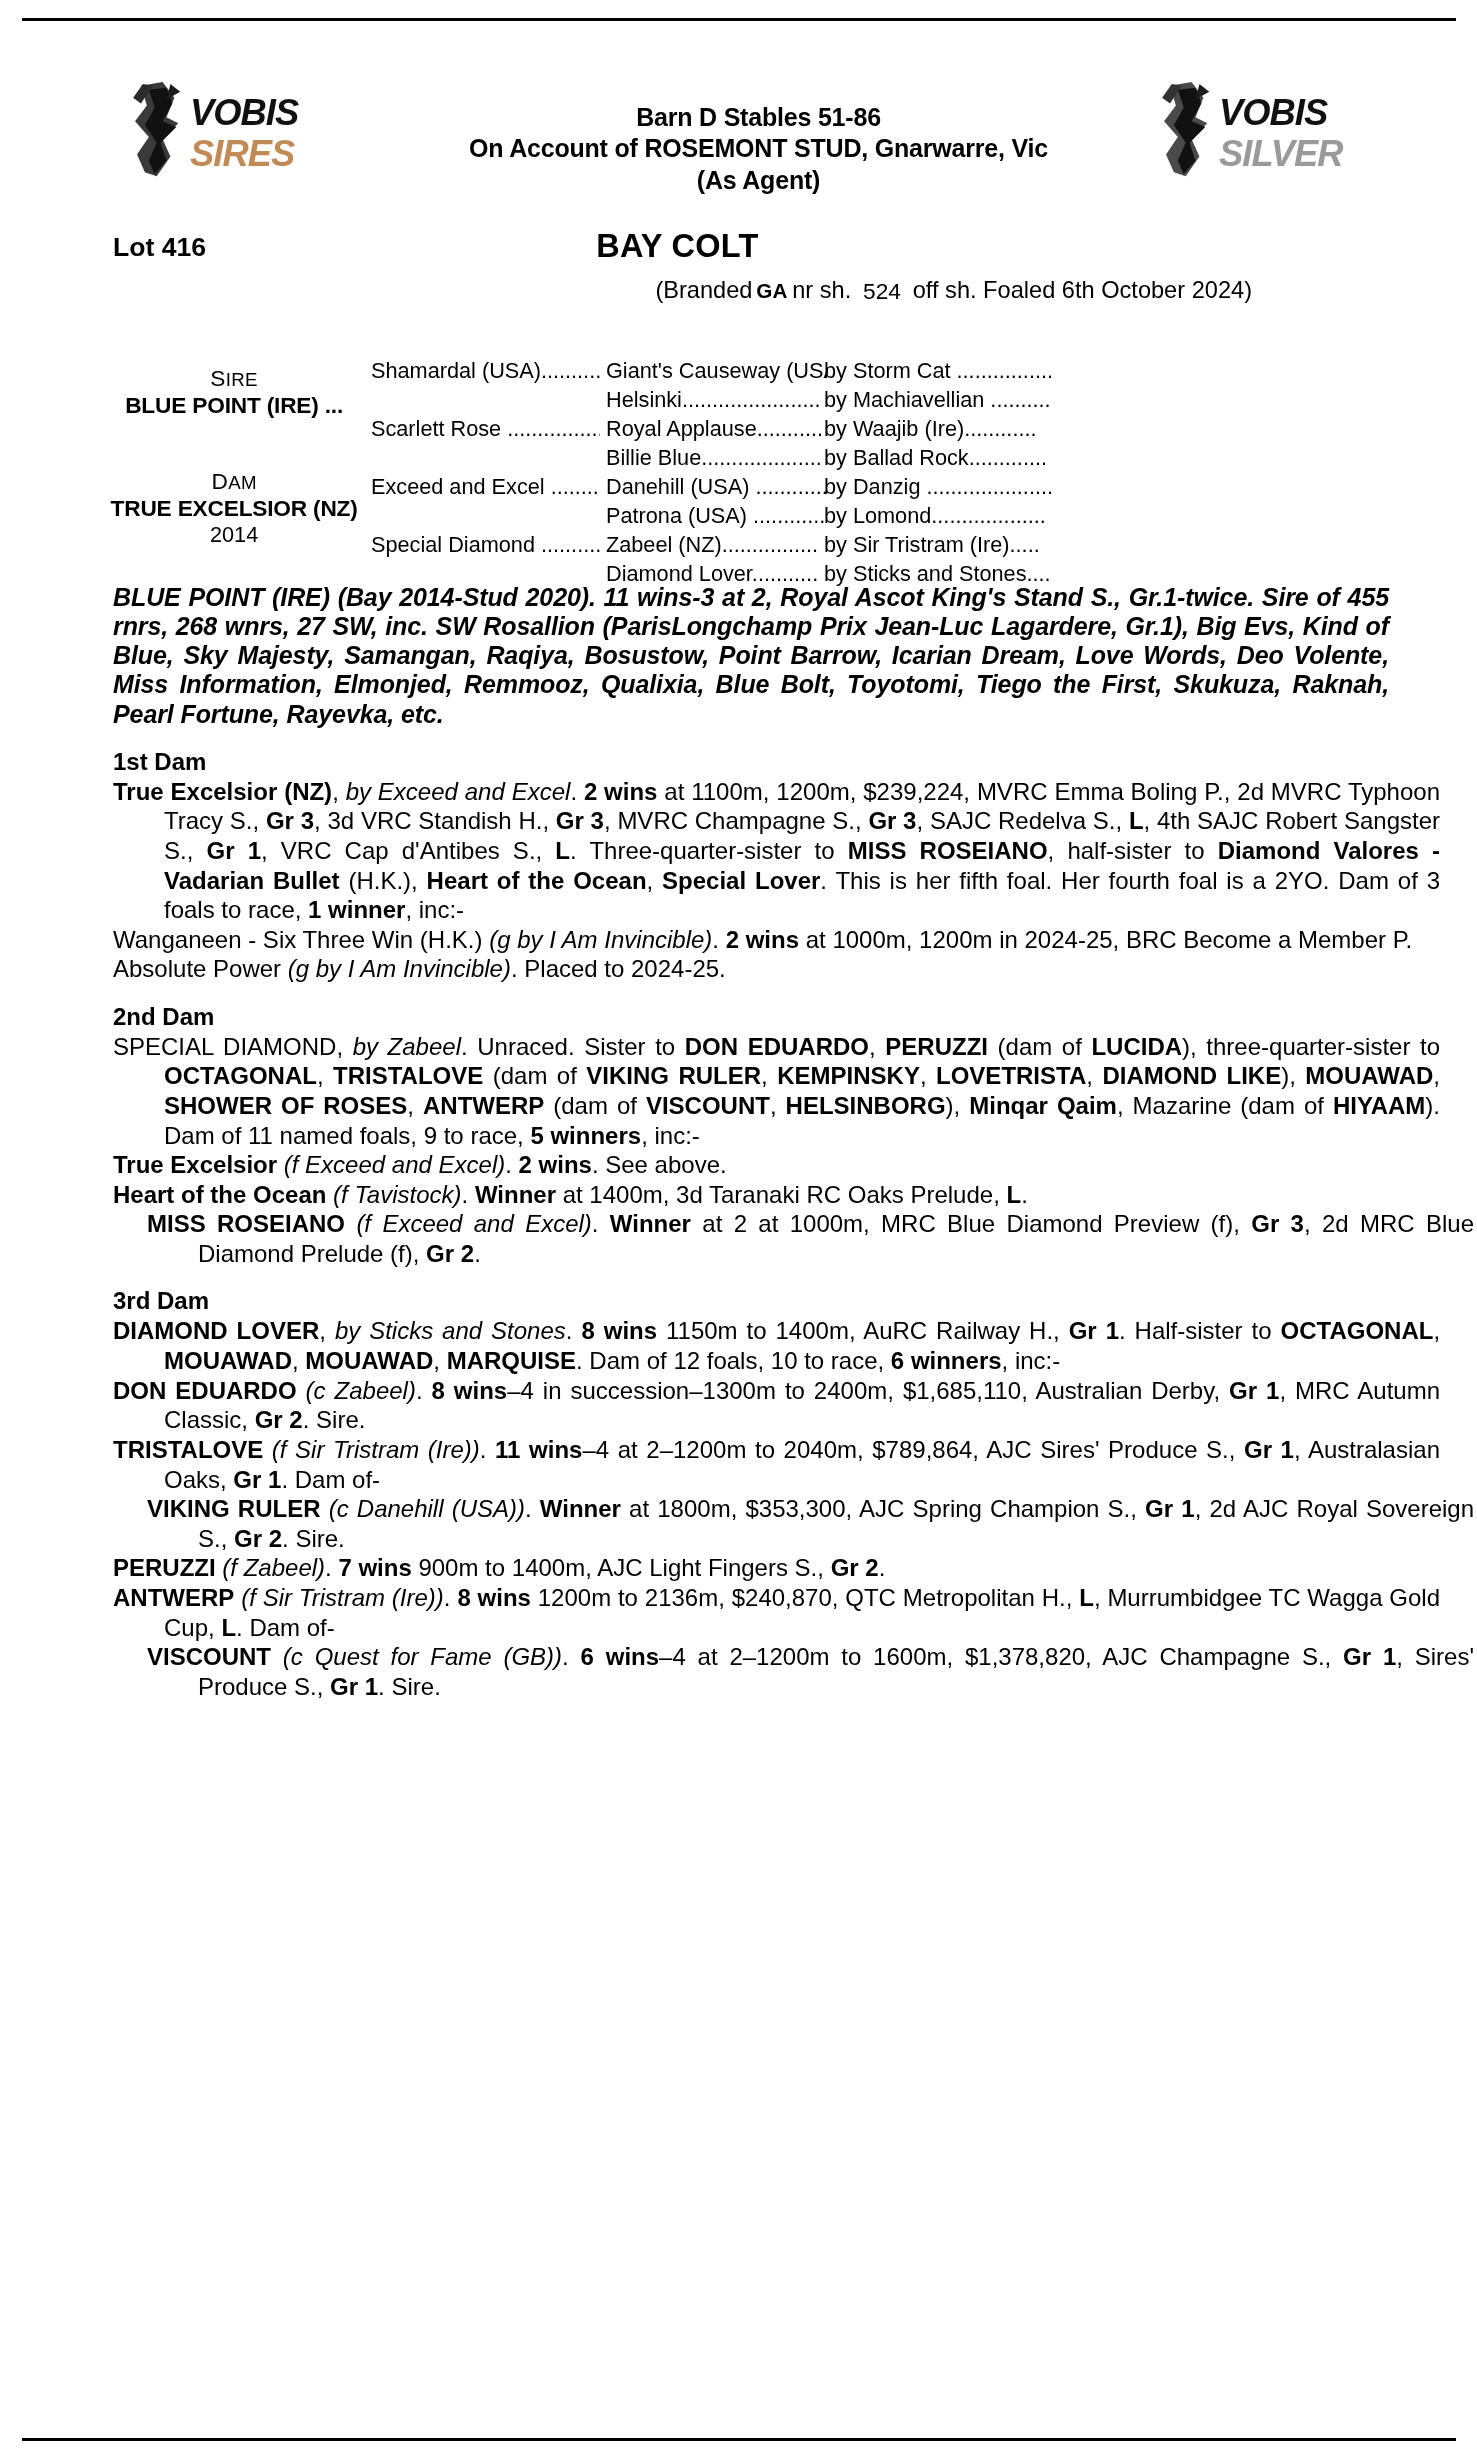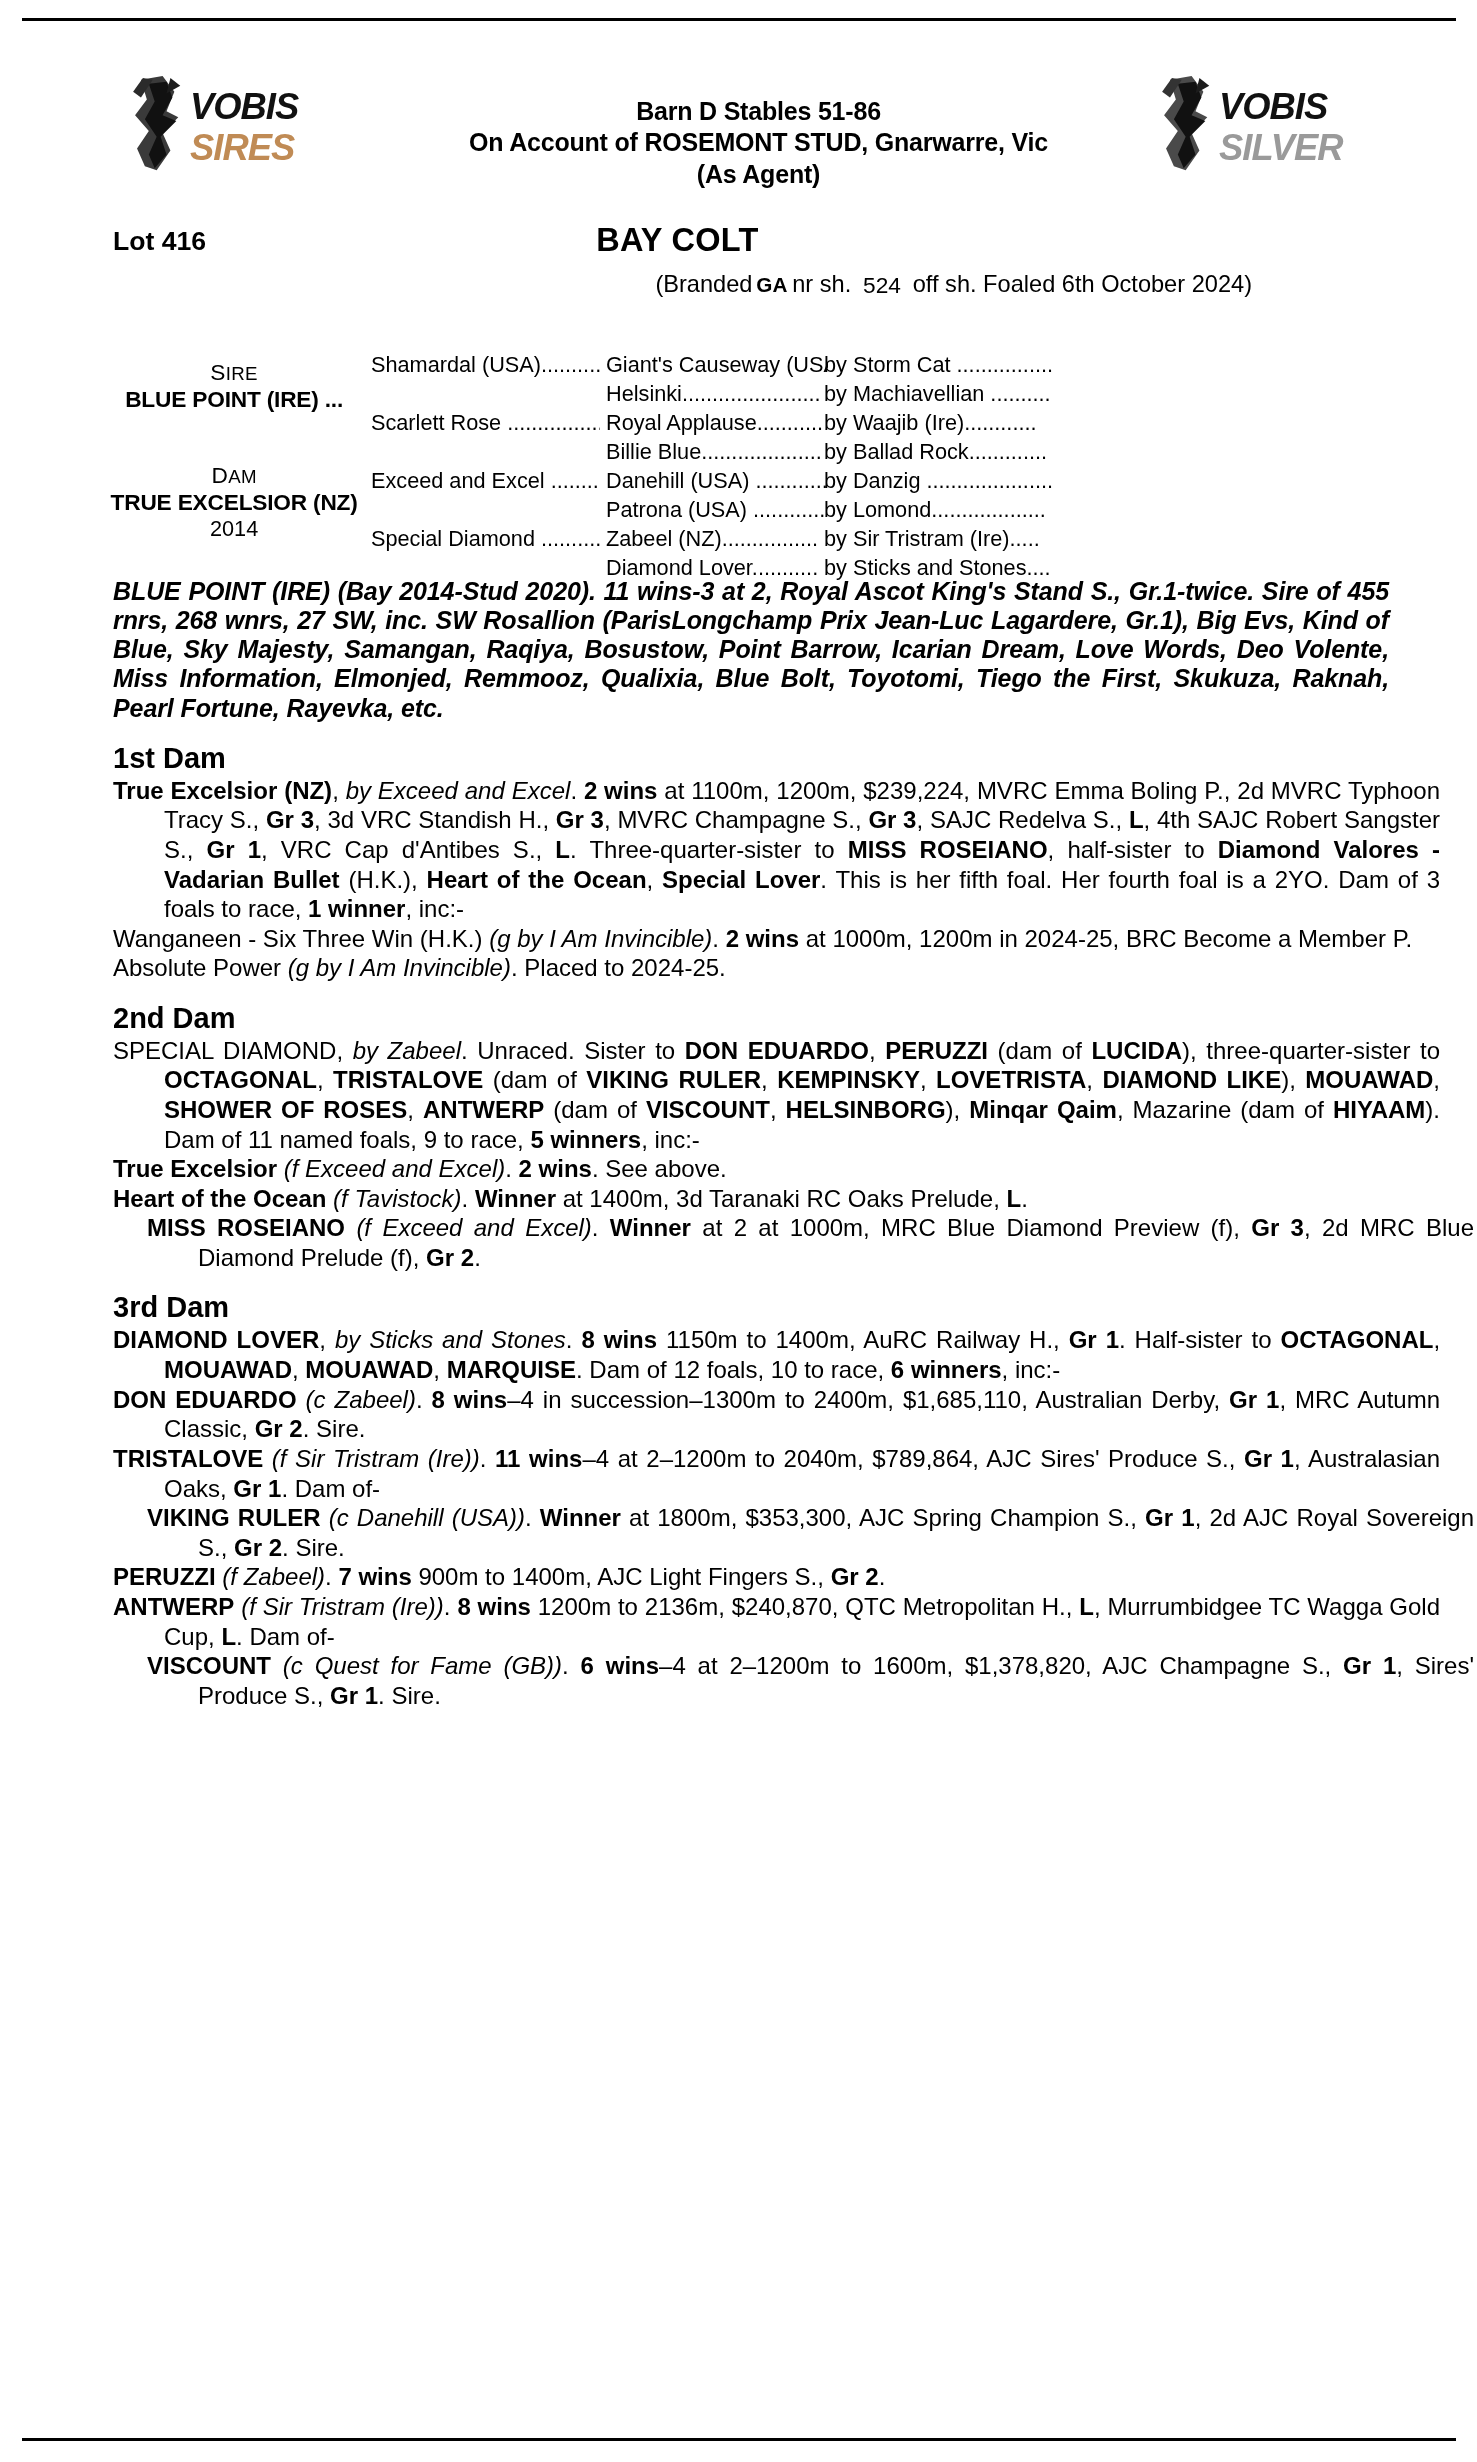--- a/index.html
+++ b/index.html
@@ -32,21 +32,21 @@
     position: absolute;
     left: 21.7px; right: 21.7px;
     bottom: 21.7px;
     height: 3px;
     background: #000;
   }
   .content {
     position: absolute;
     left: 113px;
     right: 59px;
-    top: 72px;
+    top: 78px;
   }
 
   
   .header-row {
     position: relative;
     height: 148px;
   }
   .logo {
     position: absolute;
     top: 0;
@@ -202,21 +202,21 @@
     font-size: 25px;
     line-height: 1.17;
     text-align: justify;
     letter-spacing: -0.1px;
     width: 1276px;
   }
 
   
   .dam-head {
     font-weight: bold;
-    font-size: 29px;
+    font-size: 24px;
     margin-top: 18.7px;
     margin-bottom: 1px;
   }
   .para {
     font-size: 24px;
     line-height: 1.235;
     text-align: justify;
     text-justify: inter-word;
     width: 1276px;
   }

